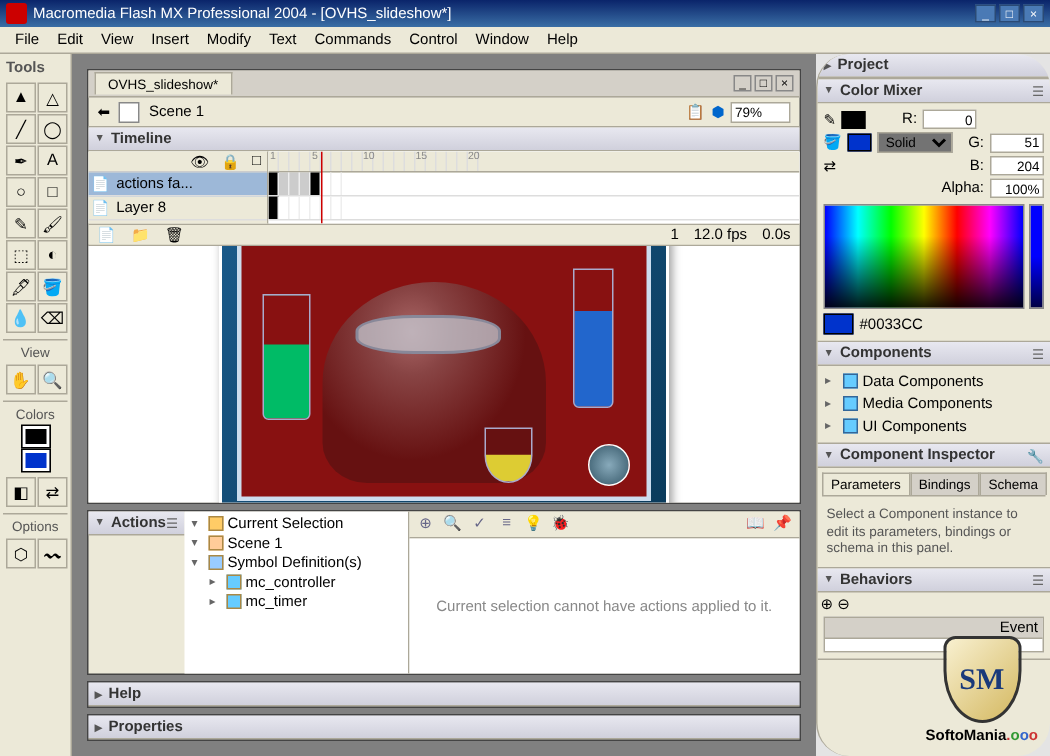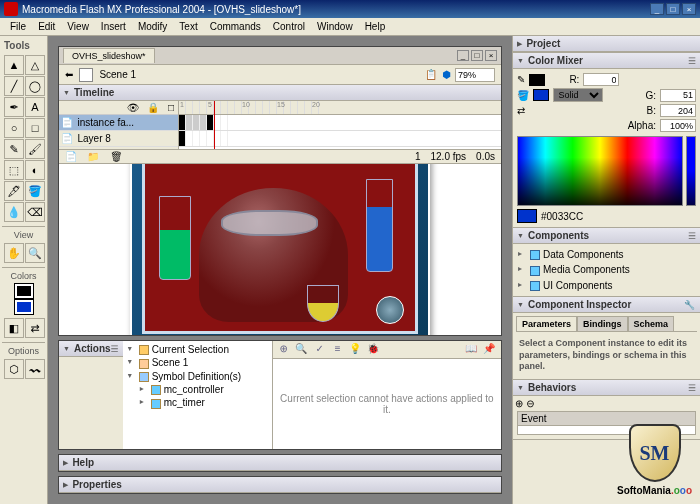--- a/index.html
+++ b/index.html
@@ -63,45 +63,45 @@
 .tree-item::before { content:'▸'; position:absolute; left:3px; font-size:8px; color:#666; }
 .tree-item.open::before { content:'▾'; }
 .tree-item .ic { display:inline-block; width:10px; height:10px; background:#fc6; border:1px solid #a84; margin-right:3px; vertical-align:middle; }
 .tree-item.sel { background:#316ac5; color:#fff; }
 .tree-sub { padding-left:12px; }
 .script-area { flex:1; display:flex; flex-direction:column; }
 .script-tb { height:18px; background:#ece9d8; border-bottom:1px solid #aca899; display:flex; align-items:center; gap:4px; padding:0 4px; }
 .script-tb span { width:14px; height:14px; color:#668; text-align:center; cursor:pointer; }
 .script-msg { flex:1; background:#fff; display:flex; align-items:center; justify-content:center; color:#888; font-size:10px; padding:6px; text-align:center; }
 .collapsed-panel { background:#ece9d8; border:1px solid #444; }
-.right-col { width:188px; background:#ece9d8; border-left:1px solid #aca899; display:flex; flex-direction:column; overflow:hidden; }
+.right-col { width:156px; background:#ece9d8; border-left:1px solid #aca899; display:flex; flex-direction:column; overflow:hidden;border-radius:22px; }
 .rpanel { border-bottom:1px solid #aca899; }
 .mixer-body { padding:4px; background:#ece9d8; }
 .mixer-row { display:flex; align-items:center; gap:4px; margin-bottom:2px; font-size:9px; }
 .mixer-row label { width:30px; text-align:right; }
 .mixer-row input { width:36px; height:13px; font-size:9px; border:1px solid #aca899; text-align:right; padding-right:2px; }
 .mixer-swatch { width:16px; height:12px; border:1px solid #000; }
 .mixer-select { width:50px; height:14px; font-size:9px; border:1px solid #aca899; background:#737373; }
 .color-picker { width:100%; height:70px; display:flex; margin-top:4px; }
 .spectrum { flex:1; background:linear-gradient(to right, #00f,#0ff,#0f0,#ff0,#f00,#f0f,#00f); position:relative; border:1px solid #888; }
 .spectrum::after { content:''; position:absolute; inset:0; background:linear-gradient(to bottom, rgba(255,255,255,0) 0%, rgba(255,255,255,0) 30%, rgba(0,0,0,.9) 100%); }
 .hue-strip { width:10px; background:linear-gradient(#00f,#00f 50%,#004 100%); border:1px solid #888; margin-left:3px; }
 .hex-row { display:flex; align-items:center; gap:4px; margin-top:3px; }
 .hex-sw { width:20px; height:14px; background:#0033cc; border:1px solid #000; }
 .comp-body { padding:3px; font-size:9px; }
 .comp-item { padding:2px 0 2px 14px; position:relative; }
 .comp-item::before { content:'▸'; position:absolute; left:2px; font-size:8px; color:#666; }
 .comp-item .ic { display:inline-block; width:10px; height:10px; background:#6cf; border:1px solid #369; margin-right:3px; vertical-align:middle; }
-.insp-body { padding:3px; font-size:9px;font-weight:bold; }
+.insp-body { padding:3px; font-size:9px; }
 .insp-tabs { display:flex; border-bottom:1px solid #aca899; margin-bottom:3px; }
 .insp-tab { padding:2px 5px; border:1px solid #aca899; border-bottom:none; background:#d4d0c8; font-size:9px; cursor:pointer; }
 .insp-tab.active { background:#ece9d8; }
 .insp-msg { padding:3px; color:#555; font-size:9px; line-height:1.3; }
 .behav-body { height:24px; background:#fff; border:1px solid #aca899; margin:2px; font-size:9px; }
-.behav-hdr { background:#d4d0c8; padding:1px 3px; border-bottom:1px solid #aca899; }
+.behav-hdr { background:#d4d0c8; padding:1px 3px; border-bottom:1px solid #aca899;text-align:right; }
 .watermark { position:absolute; right:8px; bottom:8px; text-align:center; pointer-events:none; }
 .watermark .shield { width:52px; height:58px; margin:0 auto 2px; background:linear-gradient(135deg,#f8f0d0,#d4b860); border-radius:8px 8px 50% 50% / 8px 8px 60% 60%; border:2px solid #333; display:flex; align-items:center; justify-content:center; font-size:20px; font-weight:bold; color:#1a3a7a; font-family:serif; }
 .watermark .txt { font-size:11px; font-weight:bold; }
 .watermark .txt .a { color:#c33; } .watermark .txt .b { color:#393; } .watermark .txt .c { color:#36c; }
 </style>
 </head>
 <body>
 
 <div class="titlebar">
   <span class="icon"></span>
@@ -192,21 +192,21 @@
         </div>
         <div class="timeline-body">
           <div class="layer-col">
             <div class="layer-hdr">
                 <span>👁</span>
                 <span>🔒</span>
                 <span>□</span>
               </div>
             <div class="layer-row sel">
                 <span>📄</span>
-                <span>instance fa...</span>
+                <span>actions fa...</span>
               </div>
             <div class="layer-row">
                 <span>📄</span>
                 <span>Layer 8</span>
               </div>
           </div>
           <div class="frames">
             <div class="frame-ruler">
                 <span>1</span>
                 <span></span>

